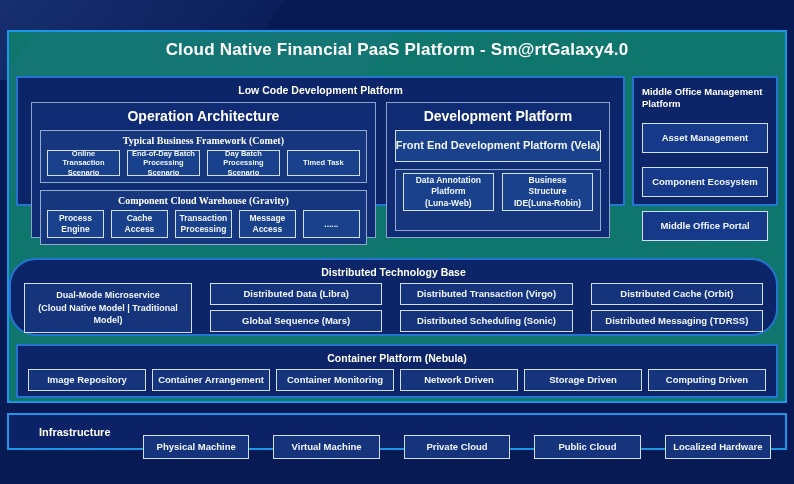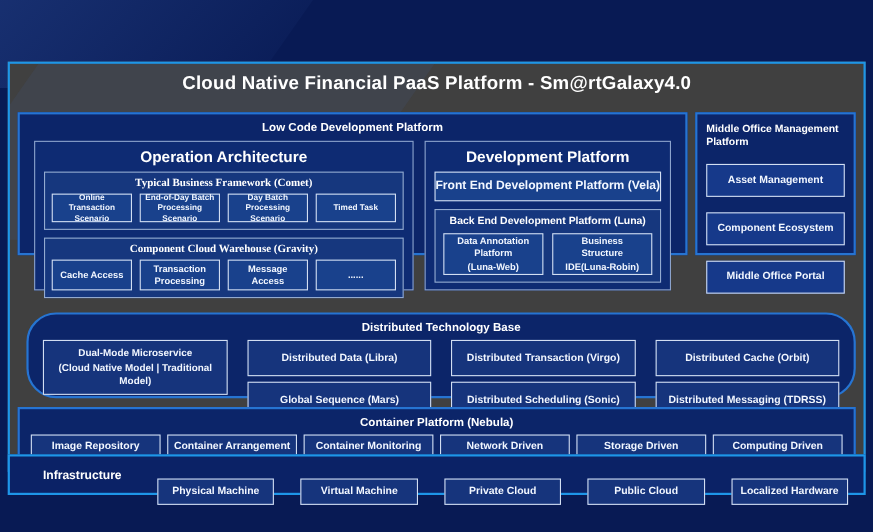--- a/index.html
+++ b/index.html
@@ -14,21 +14,21 @@
     background:linear-gradient(100deg, rgba(66,106,188,0.30), rgba(66,106,188,0.05));
     transform:skewX(-35deg);
   }
   .streak-b {
     position:absolute; top:0; left:-30px; width:360px; height:160px;
     background:rgba(70,110,190,0.10);
     transform:skewX(-35deg);
   }
   .frame {
     position:absolute; left:7px; top:30px; width:780px; height:373px;
-    border:2px solid #1E96E8; background:#404040; overflow:hidden;margin-top:26px;
+    border:2px solid #1E96E8; background:#0f766e; overflow:hidden;
   }
   .frame-title {
     position:absolute; top:8px; left:0; width:100%;
     text-align:center; font-size:17px; font-weight:bold; letter-spacing:0.2px;
   }
   .main-row {
     position:absolute; top:44px; left:7px; right:7px; height:130px;
     display:flex; gap:7px;border-radius:10px;
   }
   .section {
@@ -57,25 +57,25 @@
   .gravity-leaf { flex:1; height:28px; font-size:8.5px; padding:1px 2px; }
   .front-end { height:32px; font-size:11px; white-space:nowrap; margin-bottom:7px; }
   .back-end { border:1px solid #93AAD0; background:#16377E; padding:3px 7px 6px; flex:1; }
   .back-end-title { text-align:center; font-size:9.5px; font-weight:bold; margin:2px 0 5px; white-space:nowrap; }
   .back-row { display:flex; gap:8px; }
   .back-leaf { flex:1; height:38px; font-size:8.5px; white-space:pre-line; line-height:1.3; }
   .middle-office { width:146px; padding:8px 8px; }
   .mo-title { font-size:9.5px; font-weight:bold; line-height:1.3; white-space:pre; }
   .mo-leaf { height:30px; font-size:9.5px; margin-top:14px; background:#16398A; }
   .mo-leaf.first { margin-top:12px; }
-  .distributed { position:absolute; top:226px; left:15px; right:7px; height:78px;border-radius:27px; }
+  .distributed { position:absolute; top:226px; left:0; right:7px; height:78px;border-radius:27px; }
   .dist-row { display:flex; gap:18px; padding:5px 13px 0; align-items:flex-start; }
   .dual-mode { width:168px; flex:none; height:50px; font-size:9px; line-height:1.4; padding:0 4px; white-space:pre-line; background:#16347C; }
   .dist-col { flex:1; display:flex; flex-direction:column; gap:5px; }
-  .dist-leaf { height:33px; font-size:9.5px; background:#16347C; }
+  .dist-leaf { height:22px; font-size:9.5px; background:#16347C; }
   .container-plat { position:absolute; top:312px; left:7px; right:7px; height:54px; }
   .cont-row { display:flex; gap:6px; padding:5px 10px 0; }
   .cont-leaf { flex:1; height:22px; font-size:9.5px; background:#16347C; }
   .infrastructure {
     position:absolute; left:7px; top:413px; width:780px; height:37px;
     border:2px solid #1E96E8; background:#0B2266;
     display:flex; align-items:center; padding:0 14px 0 30px; gap:24px;
   }
   .infra-label { font-size:11px; font-weight:bold; width:80px; flex:none; }
   .infra-leaf { flex:1; height:24px; font-size:9.5px; background:#16347C;margin-top:31px; }
@@ -105,33 +105,33 @@
                 <div class="leaf comet-leaf">Online Transaction Scenario</div>
                 <div class="leaf comet-leaf">End-of-Day Batch Processing Scenario</div>
                 <div class="leaf comet-leaf">Day Batch Processing Scenario</div>
                 <div class="leaf comet-leaf">Timed Task</div>
               </div>
             </div>
 
             <div class="subgroup">
               <div class="subgroup-title">Component Cloud Warehouse (Gravity)</div>
               <div class="leaf-row">
+                <div class="leaf gravity-leaf">Process Engine</div>
                 <div class="leaf gravity-leaf">Cache Access</div>
                 <div class="leaf gravity-leaf">Transaction Processing</div>
                 <div class="leaf gravity-leaf">Message Access</div>
                 <div class="leaf gravity-leaf">......</div>
               </div>
             </div>
           </div>
 
           <div class="group dev-plat">
             <div class="group-title">Development Platform</div>
             <div class="leaf front-end">Front End Development Platform (Vela)</div>
             <div class="back-end">
-              <div class="back-end-title">Back End Development Platform (Luna)</div>
               <div class="back-row">
                 <div class="leaf back-leaf">Data Annotation
 Platform
 (Luna-Web)</div>
                 <div class="leaf back-leaf">Business
 Structure
 IDE(Luna-Robin)</div>
               </div>
             </div>
           </div>

